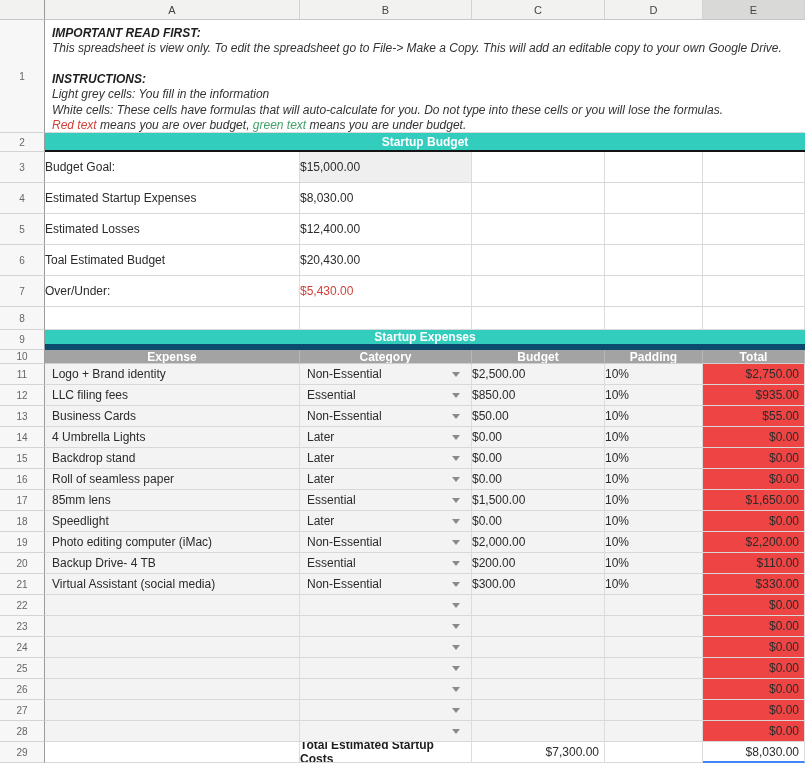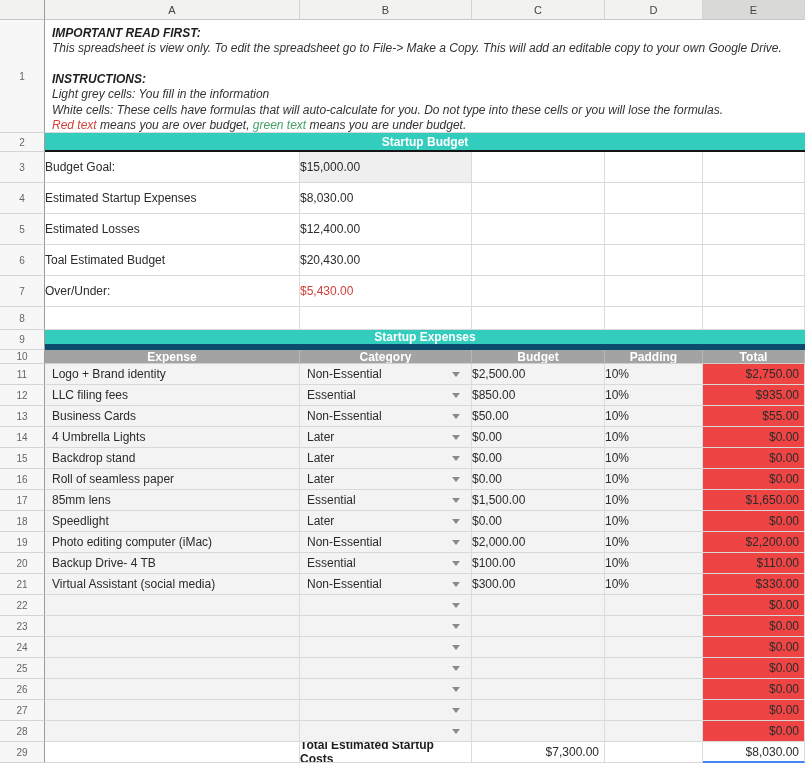--- a/index.html
+++ b/index.html
@@ -435,21 +435,21 @@
         <span>20</span>
       </div>
       <div class="cell w-a exp-name">
         <span>Backup Drive- 4 TB</span>
       </div>
       <div class="cell w-b exp-cat">
         <span>Essential</span>
         <span class="dd-arrow"></span>
       </div>
       <div class="cell w-c exp-num">
-        <span>$100.00</span>
+        <span>$200.00</span>
       </div>
       <div class="cell w-d exp-num">
         <span>10%</span>
       </div>
       <div class="cell w-e exp-total">
         <span>$110.00</span>
       </div>
     </div>
 
     <div class="row h-exp">

